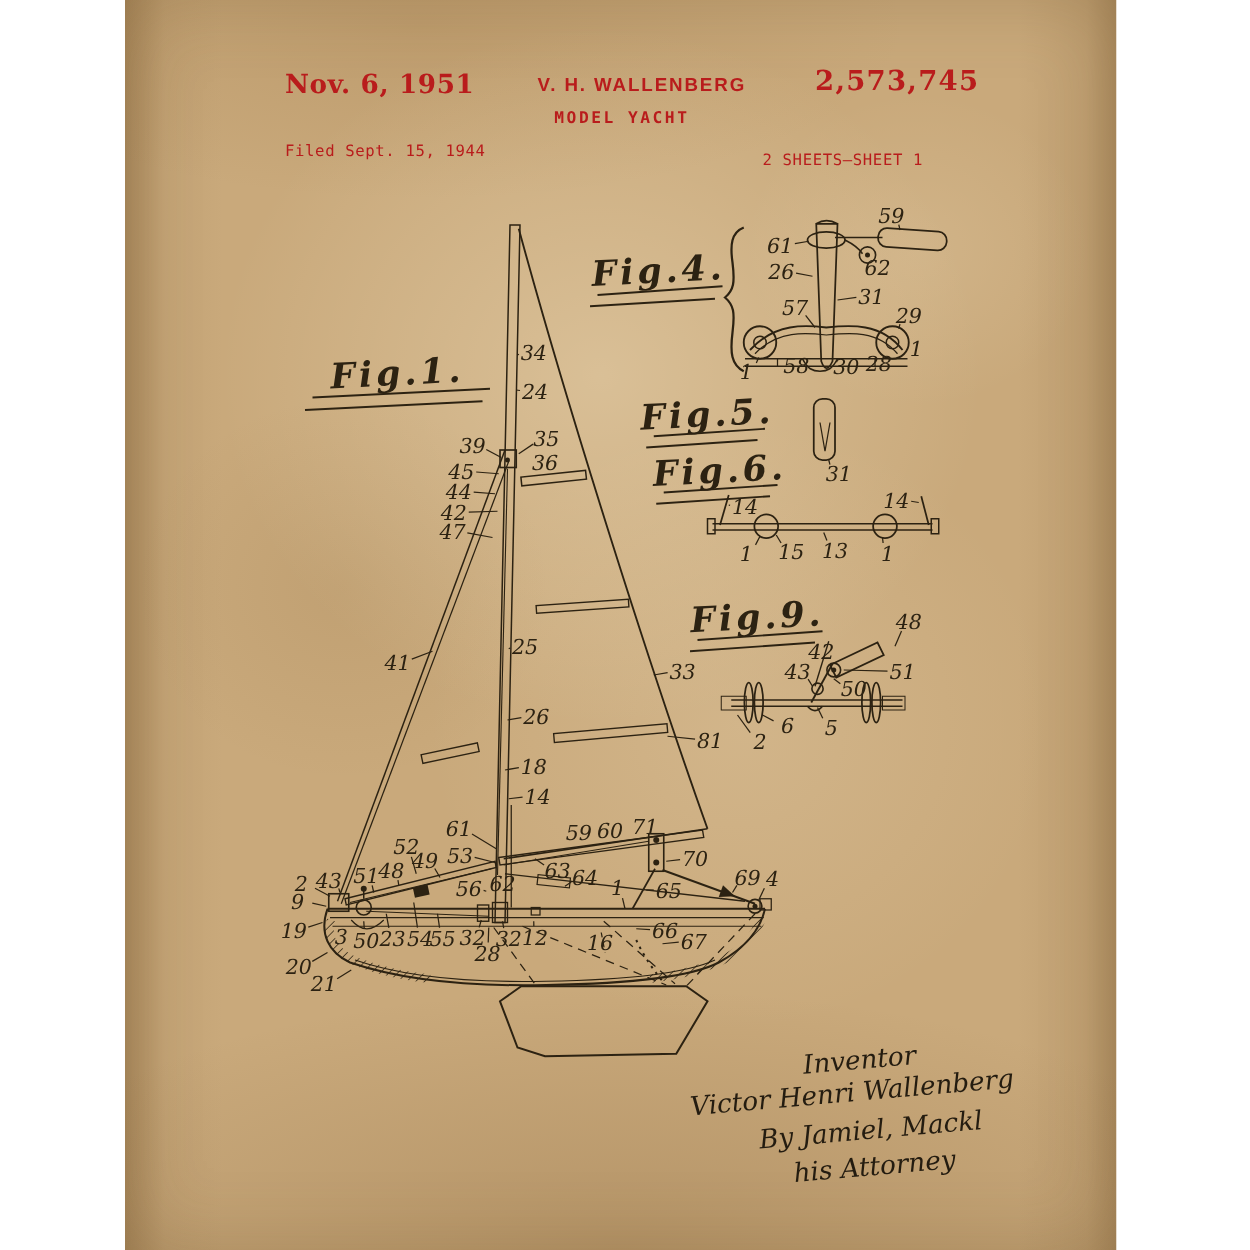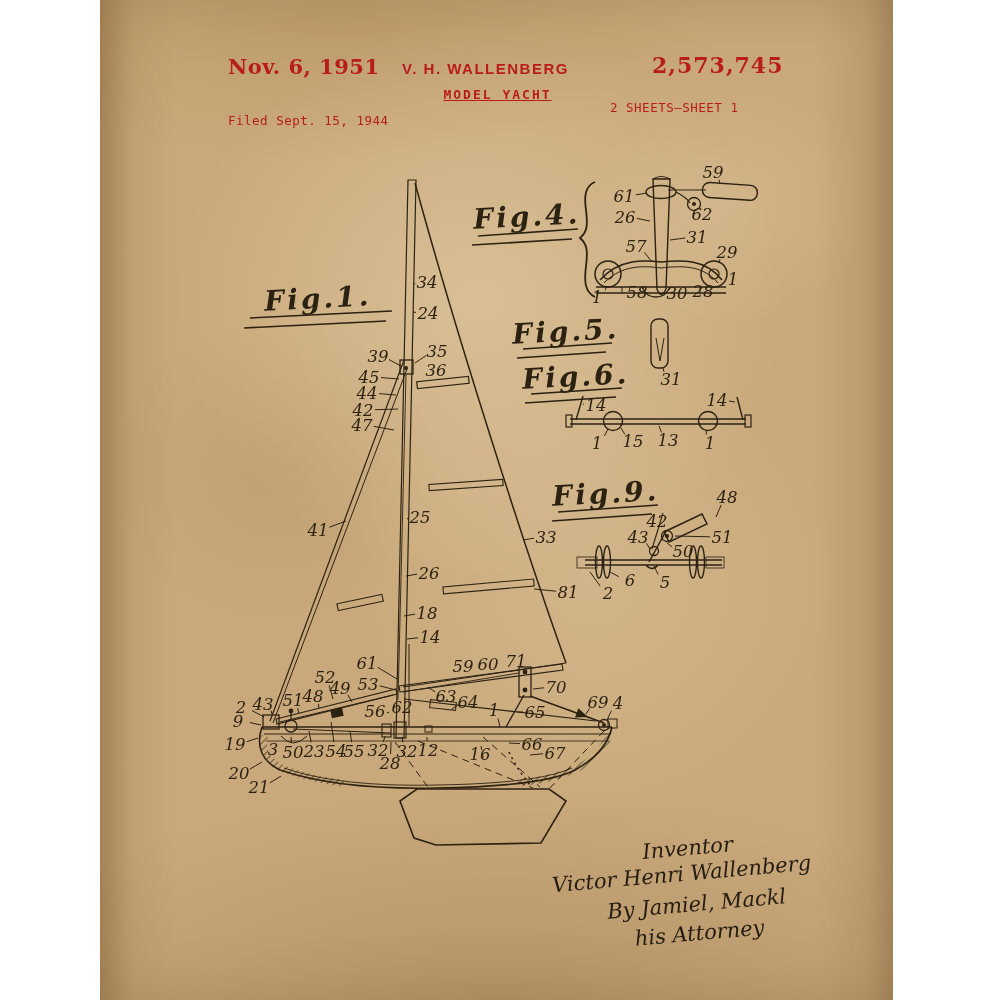--- a/index.html
+++ b/index.html
@@ -15,26 +15,26 @@
       radial-gradient(ellipse 90% 28% at 50% 100%, rgba(110,75,35,0.22), rgba(110,75,35,0) 75%),
       radial-gradient(ellipse 70% 20% at 30% 2%, rgba(140,100,50,0.18), rgba(140,100,50,0) 70%),
       linear-gradient(90deg, rgba(105,72,32,0.30) 0%, rgba(105,72,32,0.06) 4%, rgba(105,72,32,0) 10%,
                       rgba(105,72,32,0) 90%, rgba(105,72,32,0.10) 97%, rgba(105,72,32,0.28) 100%);
     box-shadow: inset 0 0 60px rgba(100,70,30,0.25);
   }
   svg.drawing{position:absolute;left:0;top:0;z-index:3;}
   .hdr{position:absolute;z-index:4;color:#b91c1c;white-space:nowrap;}
   .hdr-date{left:228px;top:54px;font:bold 21px "DejaVu Serif",serif;letter-spacing:0.5px;}
   .hdr-num{left:652px;top:52px;font:bold 22px "DejaVu Serif",serif;letter-spacing:1px;text-align:right;}
-  .hdr-name{left:388px;top:60px;width:195px;text-align:center;
+  .hdr-name{left:416px;top:60px;width:195px;text-align:center;
             font:bold 15px "Liberation Sans",sans-serif;letter-spacing:1.5px;}
   .hdr-title{left:410px;top:87px;width:175px;text-align:center;
-             font:bold 13px "DejaVu Sans Mono",monospace;letter-spacing:2px;text-decoration:underline;}
+             font:bold 13px "DejaVu Sans Mono",monospace;letter-spacing:2px;}
   .hdr-filed{left:228px;top:113px;font:12.5px "DejaVu Sans Mono",monospace;letter-spacing:0.5px;}
-  .hdr-sheets{left:610px;top:100px;font:12.5px "DejaVu Sans Mono",monospace;letter-spacing:0.5px;}
+  .hdr-sheets{left:610px;top:120px;font:12.5px "DejaVu Sans Mono",monospace;letter-spacing:0.5px;}
   .ink{stroke:#2c2212;fill:none;}
   .part-num{font:italic 16.5px "DejaVu Serif",serif;fill:#2c2212;text-anchor:middle;}
   .leader{stroke:#2c2212;stroke-width:1;fill:none;}
   .fig-label{font:italic bold 28px "DejaVu Serif",serif;fill:#2c2212;letter-spacing:3px;text-anchor:middle;}
   .sig{font:italic 21px "DejaVu Serif",serif;fill:#241c10;text-anchor:middle;}
 </style>
 </head>
 <body>
 
 <div class="poster"></div>

